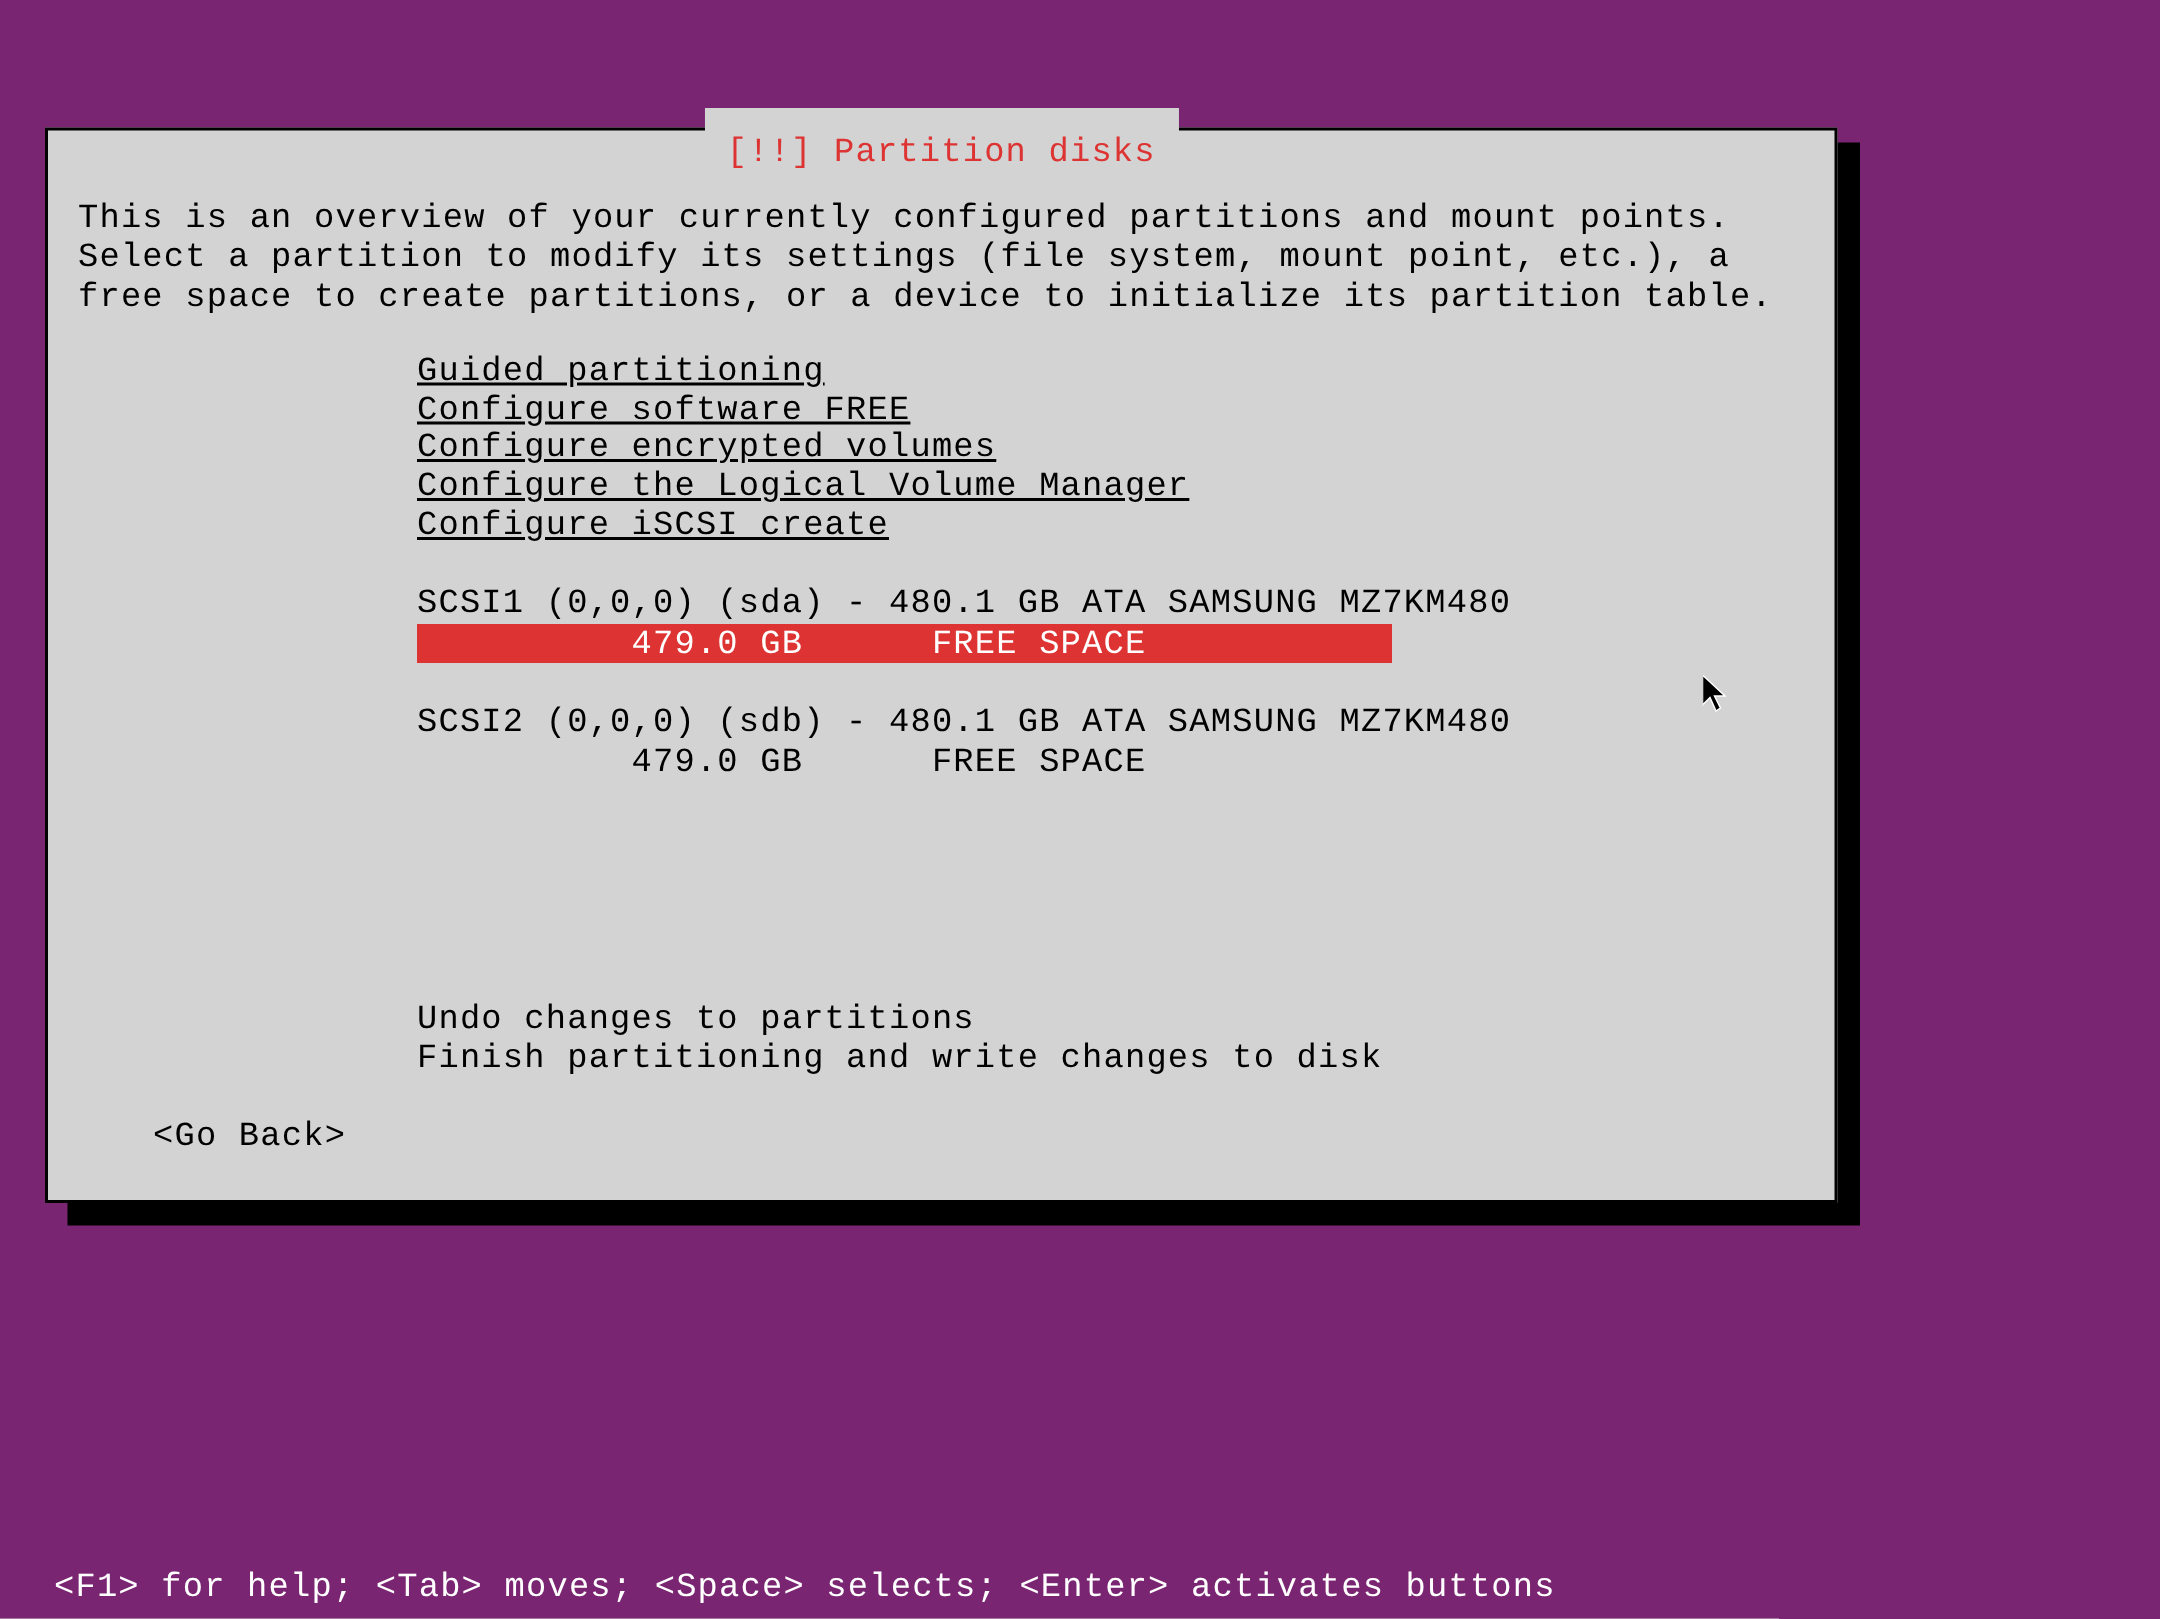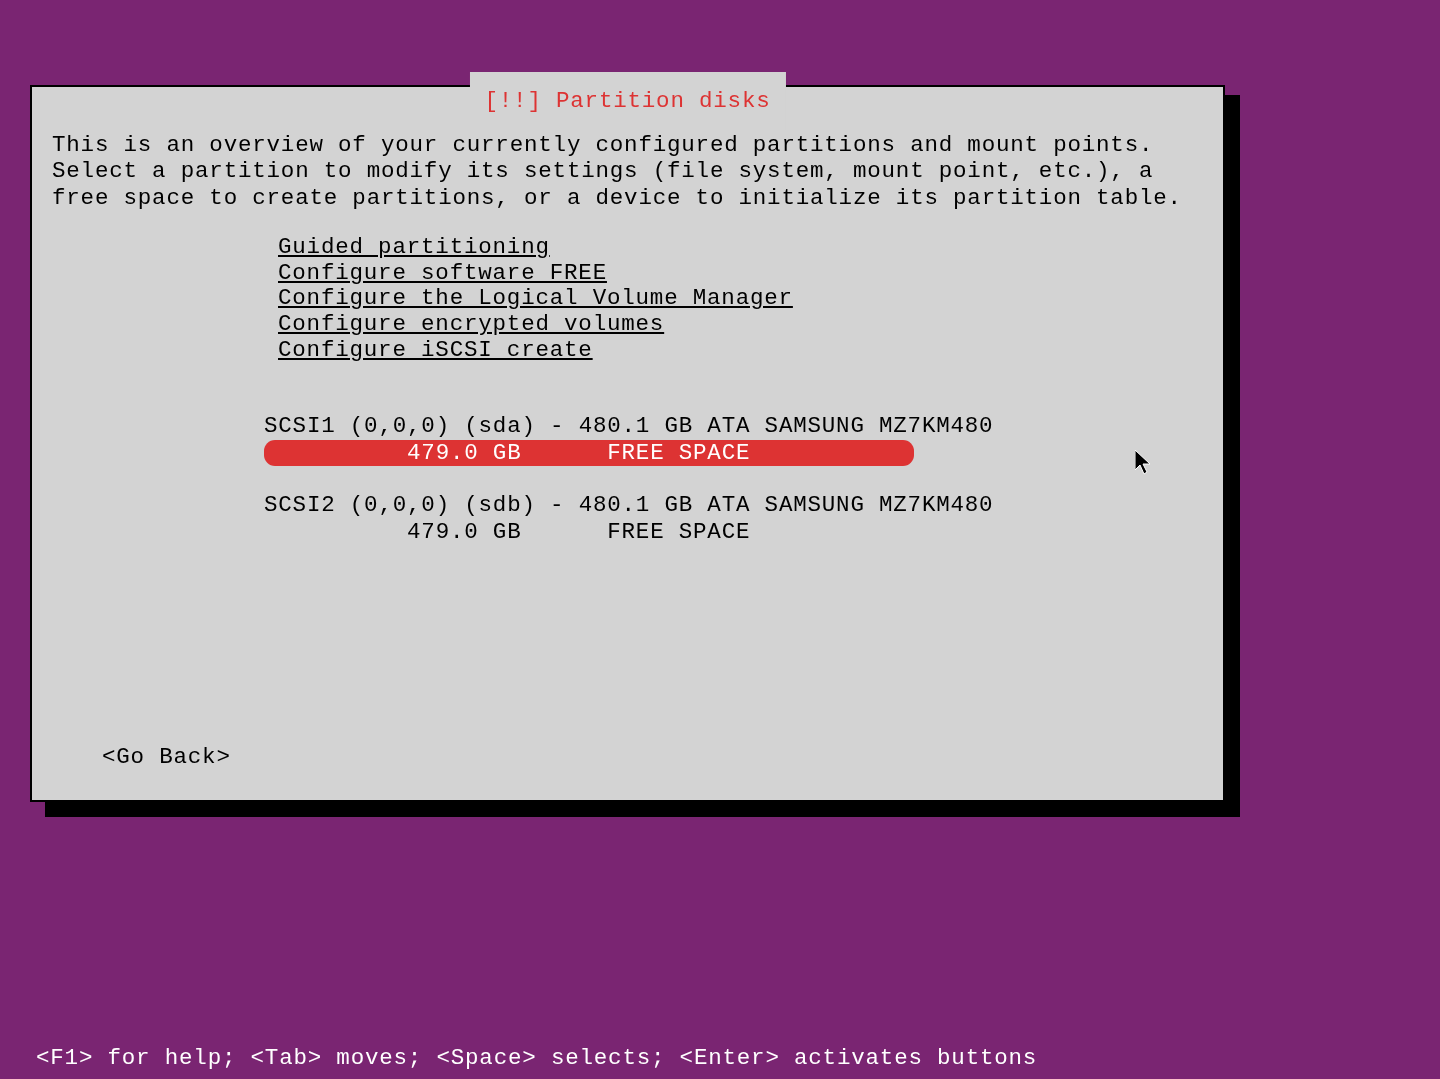--- a/index.html
+++ b/index.html
@@ -67,33 +67,31 @@
     }
     
     .menu-item {
       white-space: pre;
       cursor: pointer;
     }
     
     .disk-area {
       position: absolute;
       top: 302px;
-      left: 232px;
+      left: 246px;
       line-height: 1.18;
-      margin-top: 24px;
     }
     
     .disk-line {
       white-space: pre;
     }
     
     .free-space-line {
       white-space: pre;
       cursor: pointer;
-      border-radius: 11px;
     }
     
     .selected {
       background-color: #dd3333;
       color: #ffffff;
       display: inline-block;
       min-width: 650px;
     }
     
     .blank-line {
@@ -138,33 +136,37 @@
 <div class="dialog-box">
   <div class="dialog-title-wrap">
     <span>[!!] Partition disks</span>
   </div>
 
   <div class="description">This is an overview of your currently configured partitions and mount points. Select a partition to modify its settings (file system, mount point, etc.), a free space to create partitions, or a device to initialize its partition table.</div>
 
   <div class="menu-area">
     <div class="menu-item">Guided partitioning</div>
     <div class="menu-item">Configure software FREE</div>
+    <div class="menu-item">Configure encrypted volumes</div>
     <div class="menu-item">Configure the Logical Volume Manager</div>
-    <div class="menu-item">Configure encrypted volumes</div>
     <div class="menu-item">Configure iSCSI create</div>
   </div>
 
   <div class="disk-area">
     <div class="disk-line">SCSI1 (0,0,0) (sda) - 480.1 GB ATA SAMSUNG MZ7KM480</div>
     <div><span class="free-space-line selected">          479.0 GB      FREE SPACE          </span></div>
     <div class="blank-line"></div>
     <div class="disk-line">SCSI2 (0,0,0) (sdb) - 480.1 GB ATA SAMSUNG MZ7KM480</div>
     <div class="free-space-line">          479.0 GB      FREE SPACE</div>
   </div>
 
+  <div class="finish-area">
+    <div class="menu-item">Undo changes to partitions</div>
+    <div class="menu-item">Finish partitioning and write changes to disk</div>
+  </div>
 
   <div class="go-back">&lt;Go Back&gt;</div>
 </div>
 
 <div class="footer-hint">&lt;F1&gt; for help; &lt;Tab&gt; moves; &lt;Space&gt; selects; &lt;Enter&gt; activates buttons</div>
 
 <svg class="cursor-arrow" width="18" height="26" viewBox="0 0 18 26">
   <path d="M 0 0 L 0 20 L 5 15 L 9 24 L 12 22 L 8 14 L 15 14 Z" fill="#000000" stroke="#ffffff" stroke-width="1"></path>
 </svg>
 

